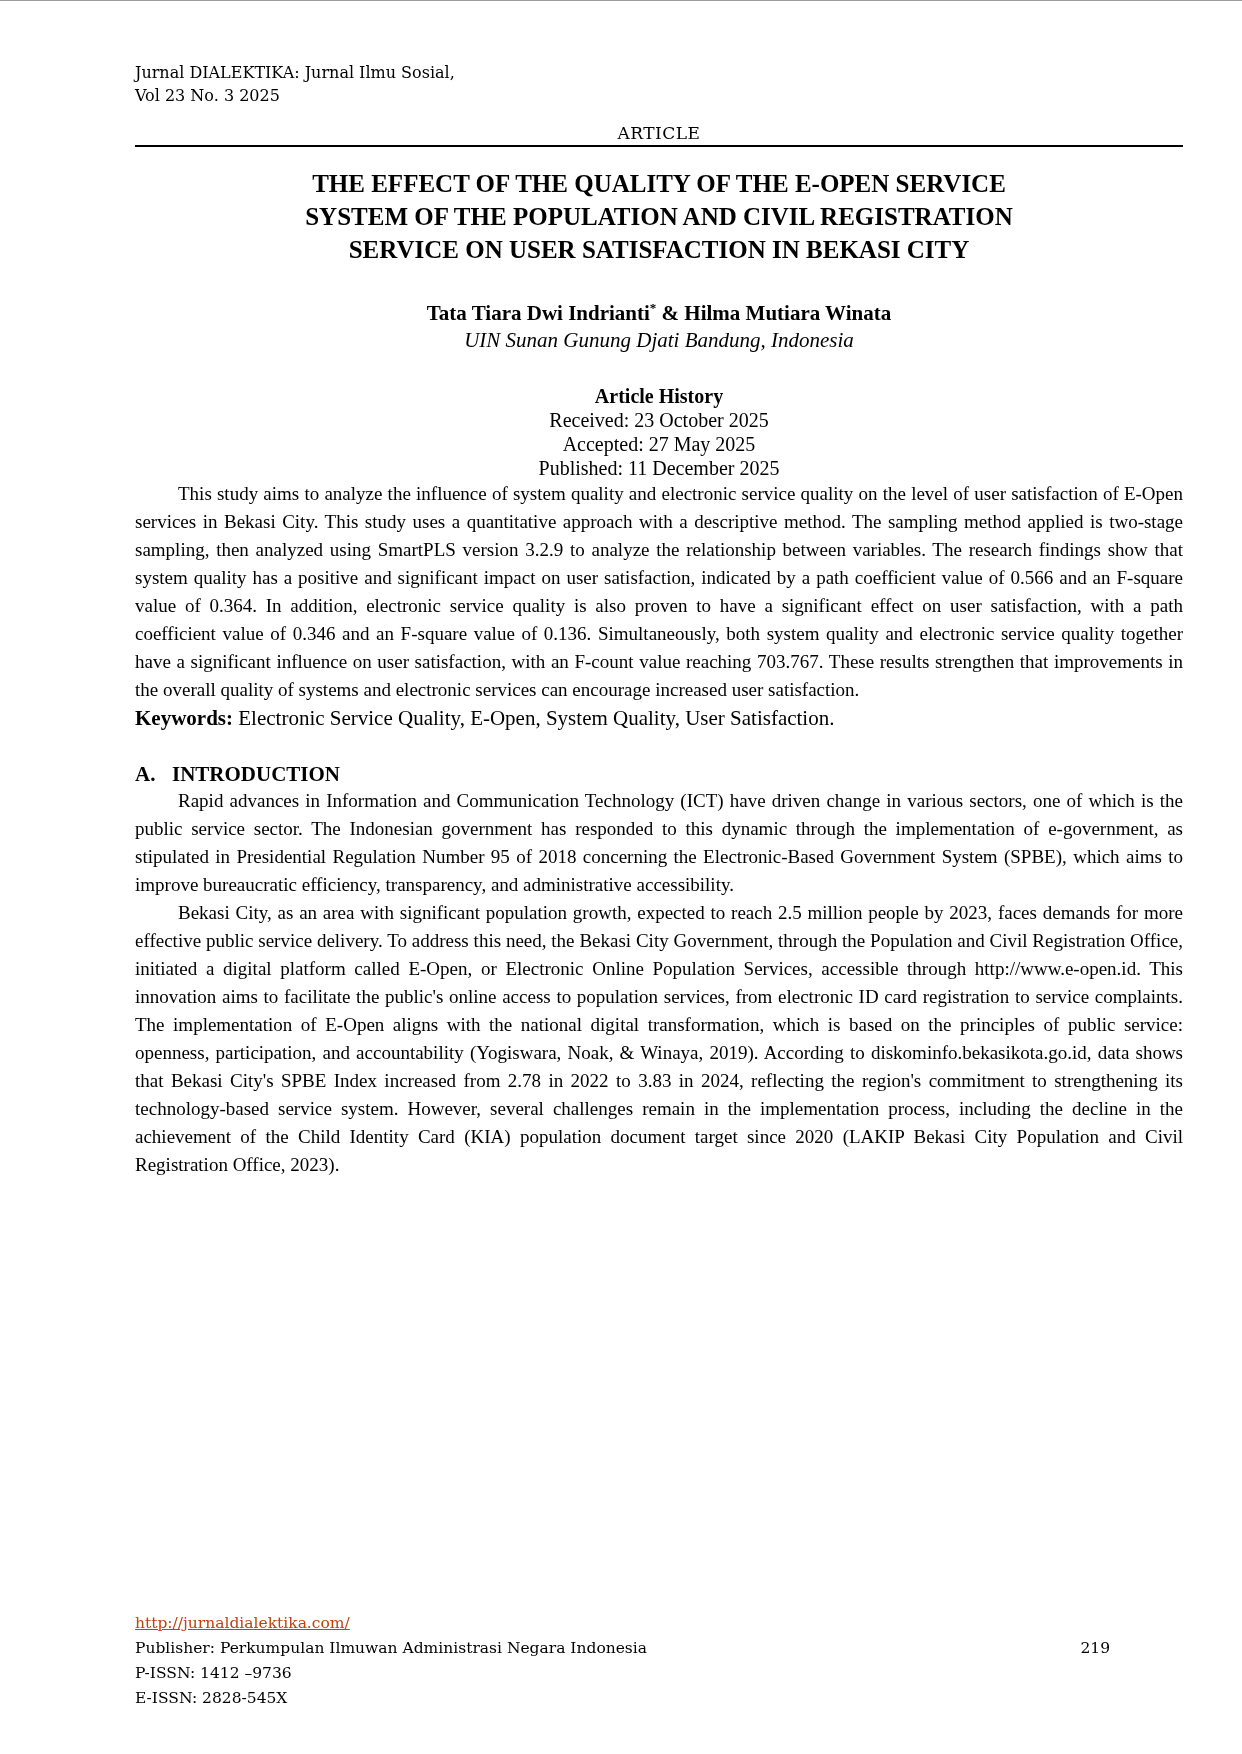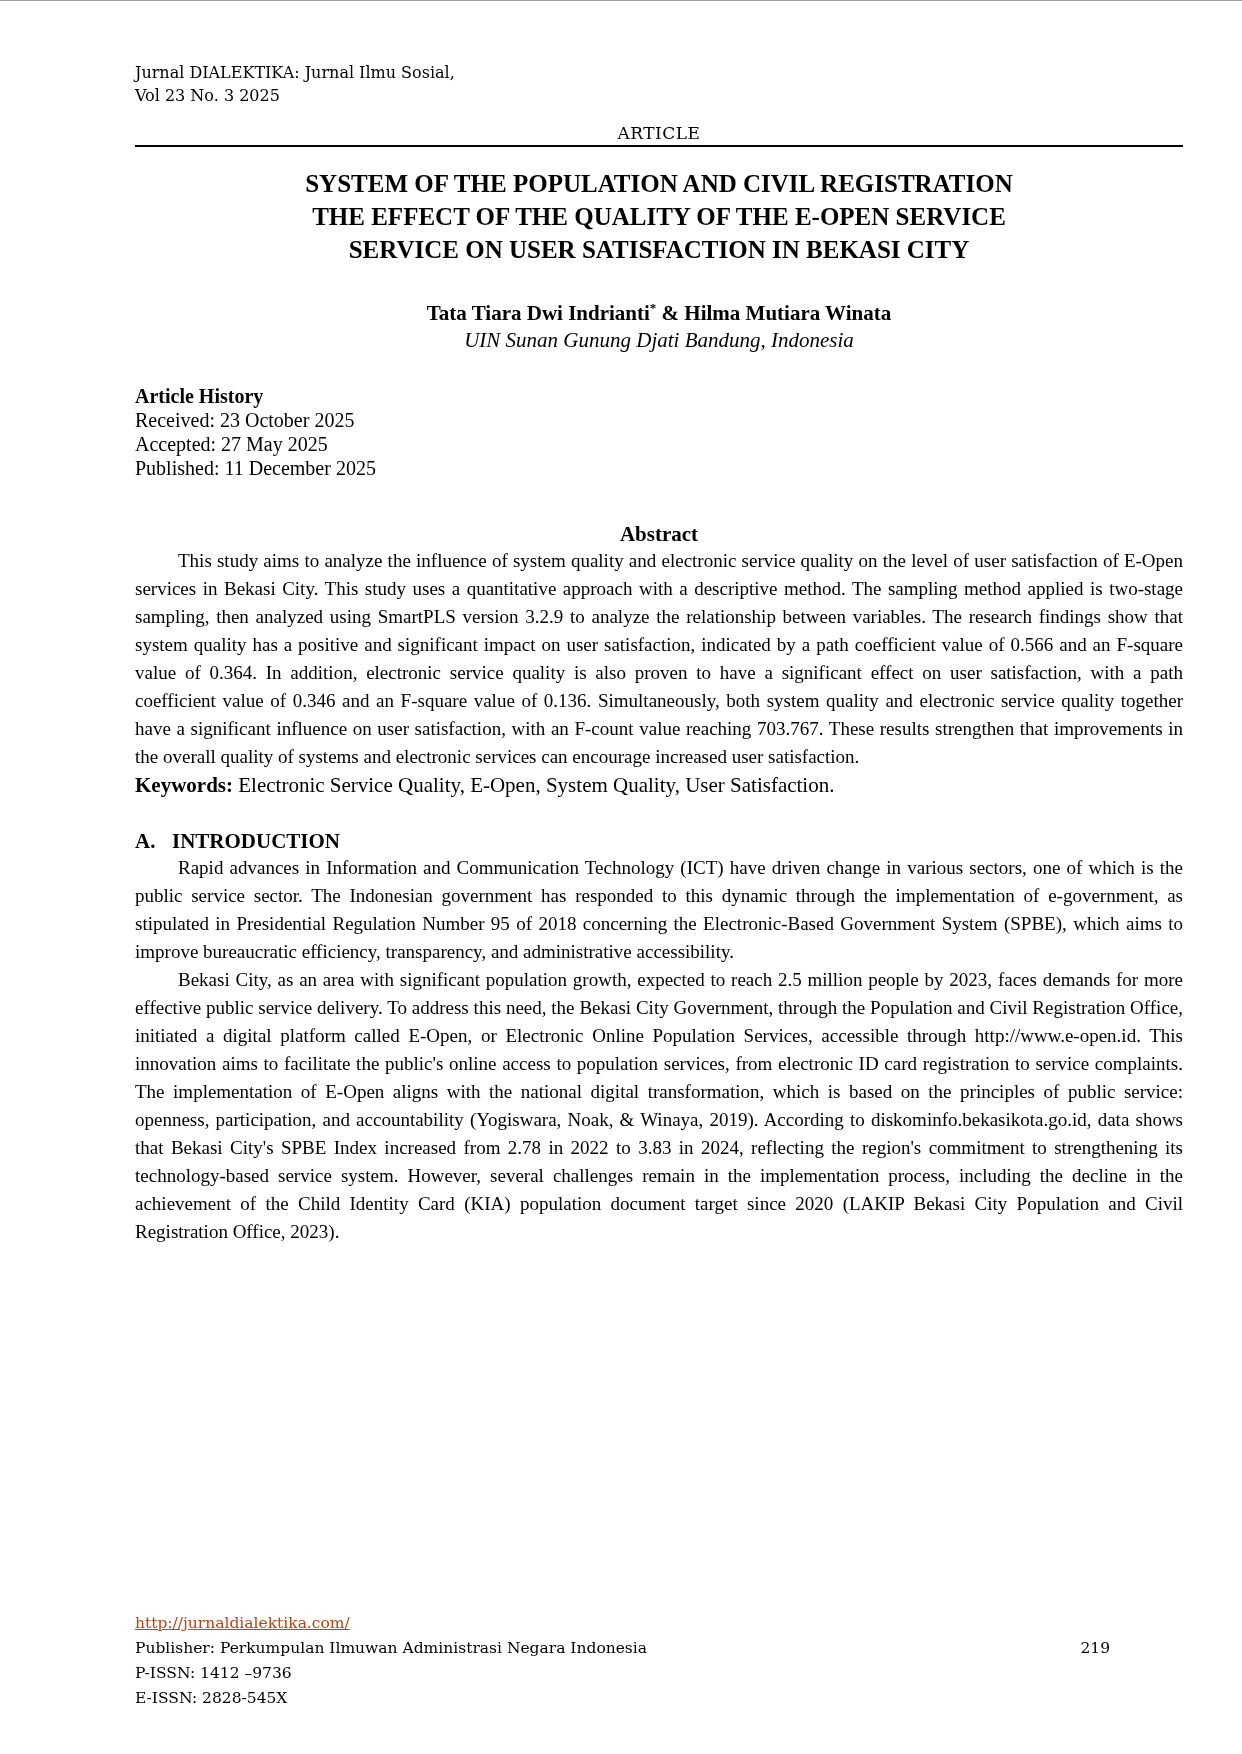--- a/index.html
+++ b/index.html
@@ -19,21 +19,21 @@
   .article-label{font-family:"DejaVu Serif",serif;font-size:17px;text-align:center;margin-top:16px;letter-spacing:.5px;}
   
   .title{font-size:25px;font-weight:bold;text-align:center;line-height:33px;margin:20px 0 0 0;}
   .title span{display:block;}
   
   .authors-block{text-align:center;margin-top:28px;font-size:21px;line-height:27px;}
   .authors-names{font-weight:bold;}
   .authors-block sup{font-size:13px;}
   .affiliation,.email{font-style:italic;}
   
-  .history{text-align:left;margin-top:30px;font-size:20px;line-height:24px;}
+  .history{text-align:center;margin-top:30px;font-size:20px;line-height:24px;}
   .history-heading{font-weight:bold;}
   
   .abstract-heading{font-weight:bold;text-align:center;font-size:21px;margin:42px 0 0 0;}
   p.body-par{font-size:19px;line-height:28px;text-align:justify;margin:0;text-indent:43px;}
   .keywords{font-size:21px;line-height:28px;text-align:left;margin:0;}
   .keywords b{font-weight:bold;}
   
   .section-heading{font-size:21px;font-weight:bold;margin:30px 0 0 0;}
   .section-heading .letter{display:inline-block;width:37px;}
   
@@ -51,38 +51,37 @@
 
   <header class="hdr">
     <div class="journal-info">
       <div>Jurnal DIALEKTIKA: Jurnal Ilmu Sosial,</div>
       <div>Vol 23 No. 3 2025</div>
     </div>
     <div class="article-label">ARTICLE</div>
   </header>
 
   <h1 class="title">
+    <span>THE EFFECT OF THE QUALITY OF THE E-OPEN SERVICE</span>
     <span>SYSTEM OF THE POPULATION AND CIVIL REGISTRATION</span>
-    <span>THE EFFECT OF THE QUALITY OF THE E-OPEN SERVICE</span>
     <span>SERVICE ON USER SATISFACTION IN BEKASI CITY</span>
   </h1>
 
   <div class="authors-block">
     <div class="authors-names"><span>Tata Tiara Dwi Indrianti</span><sup>*</sup><span> &amp; Hilma Mutiara Winata</span></div>
     <div class="affiliation">UIN Sunan Gunung Djati Bandung, Indonesia</div>
   </div>
 
   <div class="history">
     <div class="history-heading">Article History</div>
     <div>Received: 23 October 2025</div>
     <div>Accepted: 27 May 2025</div>
     <div>Published: 11 December 2025</div>
   </div>
 
-  <h2 class="abstract-heading">Abstract</h2>
   <p class="body-par">This study aims to analyze the influence of system quality and electronic service quality on the level of user satisfaction of E-Open services in Bekasi City. This study uses a quantitative approach with a descriptive method. The sampling method applied is two-stage sampling, then analyzed using SmartPLS version 3.2.9 to analyze the relationship between variables. The research findings show that system quality has a positive and significant impact on user satisfaction, indicated by a path coefficient value of 0.566 and an F-square value of 0.364. In addition, electronic service quality is also proven to have a significant effect on user satisfaction, with a path coefficient value of 0.346 and an F-square value of 0.136. Simultaneously, both system quality and electronic service quality together have a significant influence on user satisfaction, with an F-count value reaching 703.767. These results strengthen that improvements in the overall quality of systems and electronic services can encourage increased user satisfaction.</p>
   <p class="keywords"><b>Keywords:</b><span> Electronic Service Quality, E-Open, System Quality, User Satisfaction.</span></p>
 
   <h2 class="section-heading"><span class="letter">A.</span><span>INTRODUCTION</span></h2>
   <p class="body-par">Rapid advances in Information and Communication Technology (ICT) have driven change in various sectors, one of which is the public service sector. The Indonesian government has responded to this dynamic through the implementation of e-government, as stipulated in Presidential Regulation Number 95 of 2018 concerning the Electronic-Based Government System (SPBE), which aims to improve bureaucratic efficiency, transparency, and administrative accessibility.</p>
   <p class="body-par">Bekasi City, as an area with significant population growth, expected to reach 2.5 million people by 2023, faces demands for more effective public service delivery. To address this need, the Bekasi City Government, through the Population and Civil Registration Office, initiated a digital platform called E-Open, or Electronic Online Population Services, accessible through http://www.e-open.id. This innovation aims to facilitate the public's online access to population services, from electronic ID card registration to service complaints. The implementation of E-Open aligns with the national digital transformation, which is based on the principles of public service: openness, participation, and accountability (Yogiswara, Noak, &amp; Winaya, 2019). According to diskominfo.bekasikota.go.id, data shows that Bekasi City's SPBE Index increased from 2.78 in 2022 to 3.83 in 2024, reflecting the region's commitment to strengthening its technology-based service system. However, several challenges remain in the implementation process, including the decline in the achievement of the Child Identity Card (KIA) population document target since 2020 (LAKIP Bekasi City Population and Civil Registration Office, 2023).</p>
 
   <footer class="footer">
     <div><a href="#" id="footer-link" style="color: #c2410c;">http://jurnaldialektika.com/</a></div>
     <div class="pub-row">

